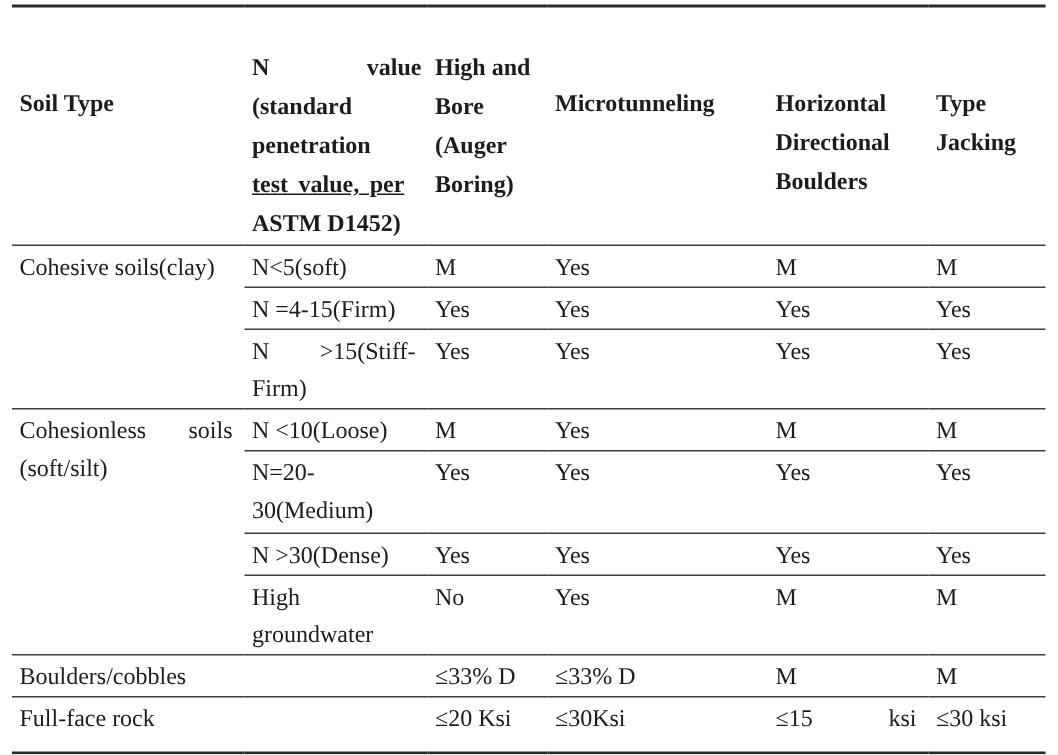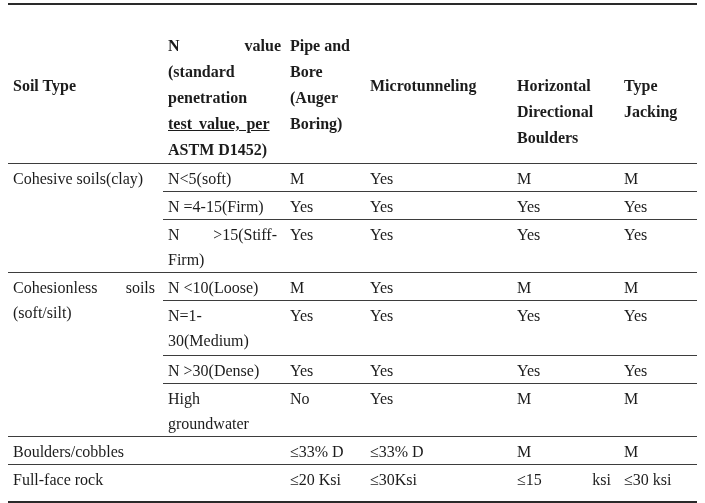--- a/index.html
+++ b/index.html
@@ -30,21 +30,21 @@
     border-bottom: 1px solid #3d3d3d;
     vertical-align: top;
     text-align: left;
     padding: 2px 8px 0 5px;
     line-height: 25px;
     white-space: nowrap;
     overflow: visible;
   }
   th { font-weight: bold; line-height: 26px; padding-right: 4px; }
   .pt28 { padding-top: 28px; }
-  .pt80 { padding-top: 68px; }
+  .pt80 { padding-top: 52px; }
 
   tr.hh  { height: 155px; }
   tr.h28 { height: 28px; }
   tr.h26 { height: 26px; }
   tr.h52 { height: 52px; }
   tr.h29 { height: 15px; }
   tr.h55 { height: 55px; }
   tr.h37 { height: 37px; }
 
   .jline { display: flex; justify-content: space-between; }
@@ -74,21 +74,21 @@
         <div class="ln jline">
               <span>N</span>
               <span>value</span>
             </div>
         <div class="ln">(standard</div>
         <div class="ln">penetration</div>
         <div class="ln ws">test value, per</div>
         <div class="ln">ASTM D1452)</div>
       </th>
       <th class="pt28">
-        <div class="ln">Pipe and</div>
+        <div class="ln">High and</div>
         <div class="ln">Bore</div>
         <div class="ln">(Auger</div>
         <div class="ln">Boring)</div>
       </th>
       <th class="pt80">
         <div class="ln">Microtunneling</div>
       </th>
       <th class="pt80">
         <div class="ln">Horizontal</div>
         <div class="ln">Directional</div>
@@ -141,21 +141,21 @@
       </td>
       <td>N &lt;10(Loose)</td>
       <td>M</td>
       <td>Yes</td>
       <td>M</td>
       <td>M</td>
     </tr>
 
     <tr class="h55">
       <td>
-        <div class="ln">N=1-</div>
+        <div class="ln">N=20-</div>
         <div class="ln">30(Medium)</div>
       </td>
       <td>Yes</td>
       <td>Yes</td>
       <td>Yes</td>
       <td>Yes</td>
     </tr>
 
     <tr class="h28">
       <td>N &gt;30(Dense)</td>

